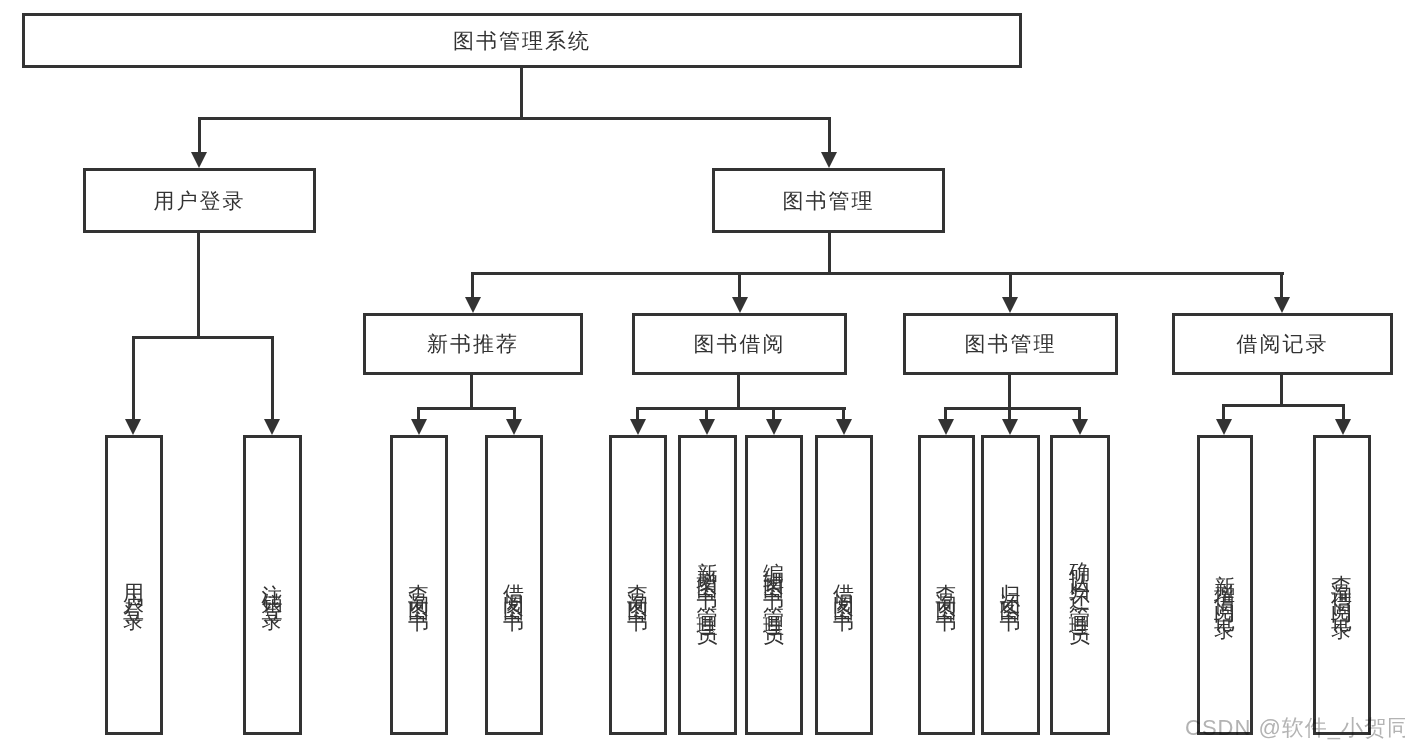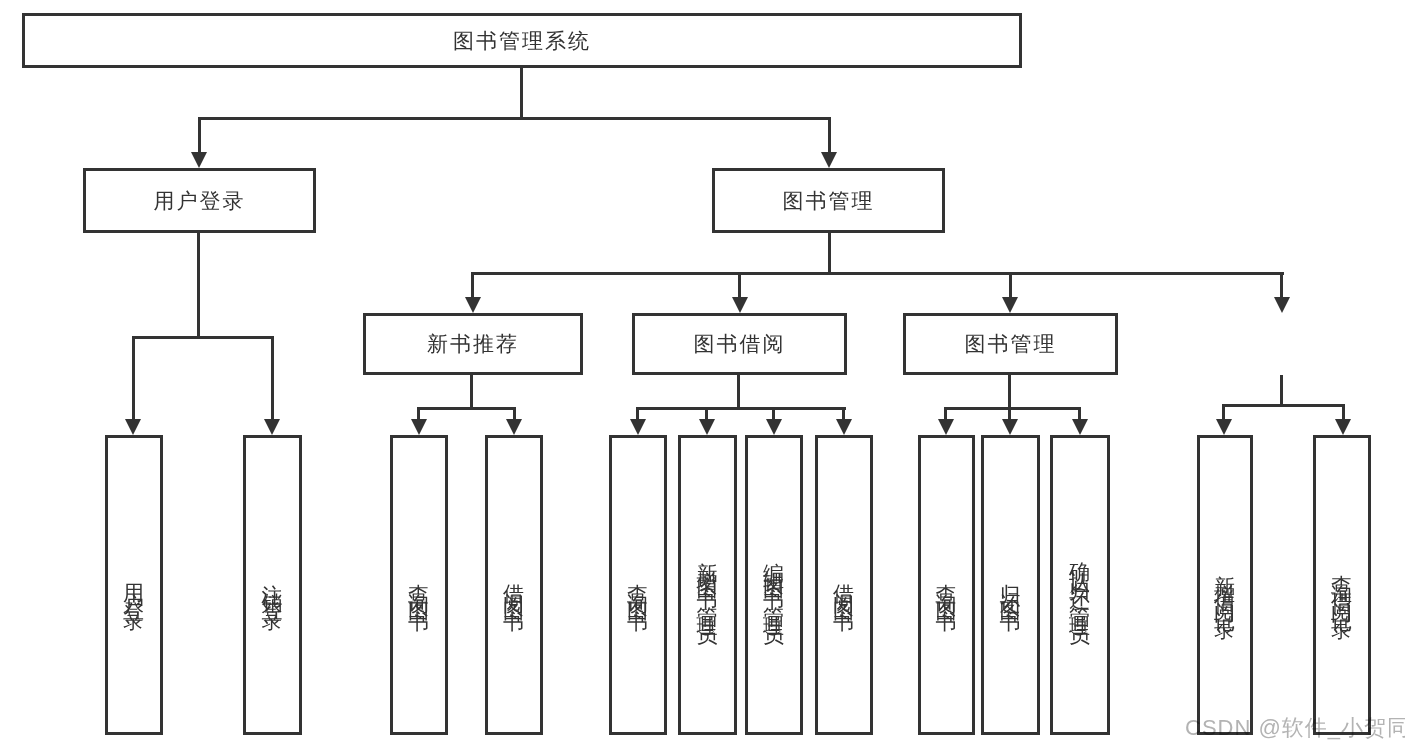--- a/index.html
+++ b/index.html
@@ -50,20 +50,23 @@
   </div>
 
   <div class="box" style="left:363px;top:313px;width:220px;height:62px;">
     <span>新书推荐</span>
   </div>
   <div class="box" style="left:632px;top:313px;width:215px;height:62px;">
     <span>图书借阅</span>
   </div>
   <div class="box" style="left:903px;top:313px;width:215px;height:62px;">
     <span>图书管理</span>
+  </div>
+  <div class="box" style="left:1172px;top:313px;width:221px;height:62px;">
+    <span>借阅记录</span>
   </div>
 
   <div class="box" style="left:105px;top:435px;width:58px;height:300px;">
     <span class="vtxt">用户登录</span>
   </div>
   <div class="box" style="left:243px;top:435px;width:59px;height:300px;">
     <span class="vtxt">注销登录</span>
   </div>
 
   <div class="box" style="left:390px;top:435px;width:58px;height:300px;">

